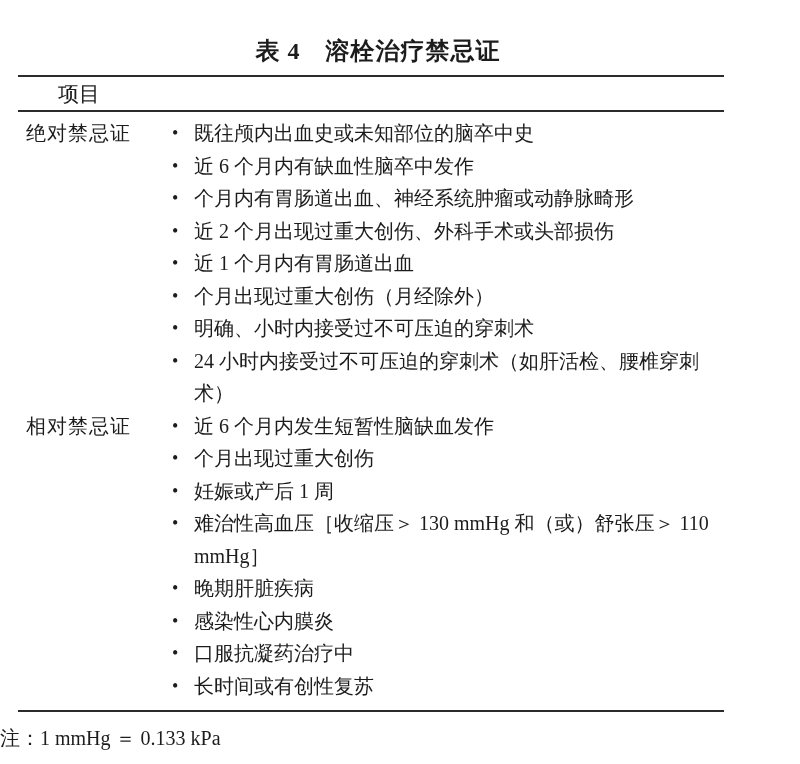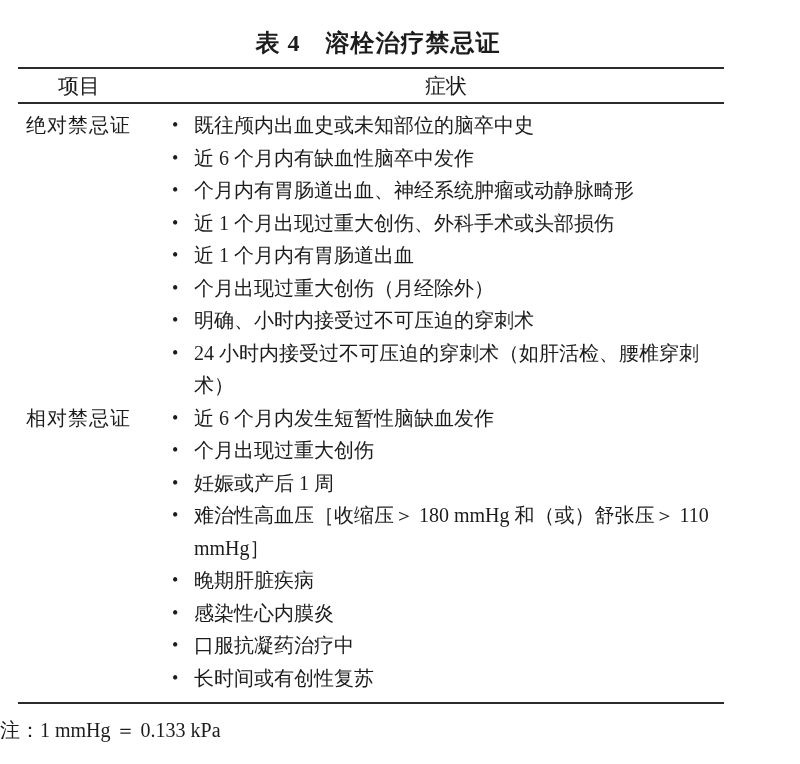--- a/index.html
+++ b/index.html
@@ -9,21 +9,21 @@
   }
   body {
     width: 800px;
     height: 764px;
     overflow: hidden;
     font-family: "Liberation Serif", "DejaVu Serif", serif;
     color: #1c1c1c;
   }
   .doc {
     position: relative;
-    padding-top: 28px;
+    padding-top: 36px;
   }
   .title {
     width: 706px;
     margin-left: 25px;
     text-align: center;
     font-size: 24px;
     font-weight: bold;
     letter-spacing: 1px;
     height: 30px;
     line-height: 30px;
@@ -98,21 +98,20 @@
 <div class="doc">
 
   <div class="title">表 4　溶栓治疗禁忌证</div>
 
   <div class="table">
 
     <div class="rule"></div>
 
     <div class="thead">
       <div class="th-item">项目</div>
-      <div class="th-symptom">症状</div>
     </div>
 
     <div class="rule"></div>
 
     <div class="tbody">
 
       <div class="trow">
         <div class="tlabel">绝对禁忌证</div>
         <div class="tbullets">
           <div class="bullet-line">
@@ -122,21 +121,21 @@
           <div class="bullet-line">
             <span class="bullet">•</span>
             <span class="btext">近 6 个月内有缺血性脑卒中发作</span>
           </div>
           <div class="bullet-line">
             <span class="bullet">•</span>
             <span class="btext">个月内有胃肠道出血、神经系统肿瘤或动静脉畸形</span>
           </div>
           <div class="bullet-line">
             <span class="bullet">•</span>
-            <span class="btext">近 1 个月出现过重大创伤、外科手术或头部损伤</span>
+            <span class="btext">近 2 个月出现过重大创伤、外科手术或头部损伤</span>
           </div>
           <div class="bullet-line">
             <span class="bullet">•</span>
             <span class="btext">近 1 个月内有胃肠道出血</span>
           </div>
           <div class="bullet-line">
             <span class="bullet">•</span>
             <span class="btext">个月出现过重大创伤（月经除外）</span>
           </div>
           <div class="bullet-line">
@@ -160,21 +159,21 @@
           <div class="bullet-line">
             <span class="bullet">•</span>
             <span class="btext">个月出现过重大创伤</span>
           </div>
           <div class="bullet-line">
             <span class="bullet">•</span>
             <span class="btext">妊娠或产后 1 周</span>
           </div>
           <div class="bullet-line">
             <span class="bullet">•</span>
-            <span class="btext">难治性高血压［收缩压＞ 180 mmHg 和（或）舒张压＞ 110 mmHg］</span>
+            <span class="btext">难治性高血压［收缩压＞ 130 mmHg 和（或）舒张压＞ 110 mmHg］</span>
           </div>
           <div class="bullet-line">
             <span class="bullet">•</span>
             <span class="btext">晚期肝脏疾病</span>
           </div>
           <div class="bullet-line">
             <span class="bullet">•</span>
             <span class="btext">感染性心内膜炎</span>
           </div>
           <div class="bullet-line">

